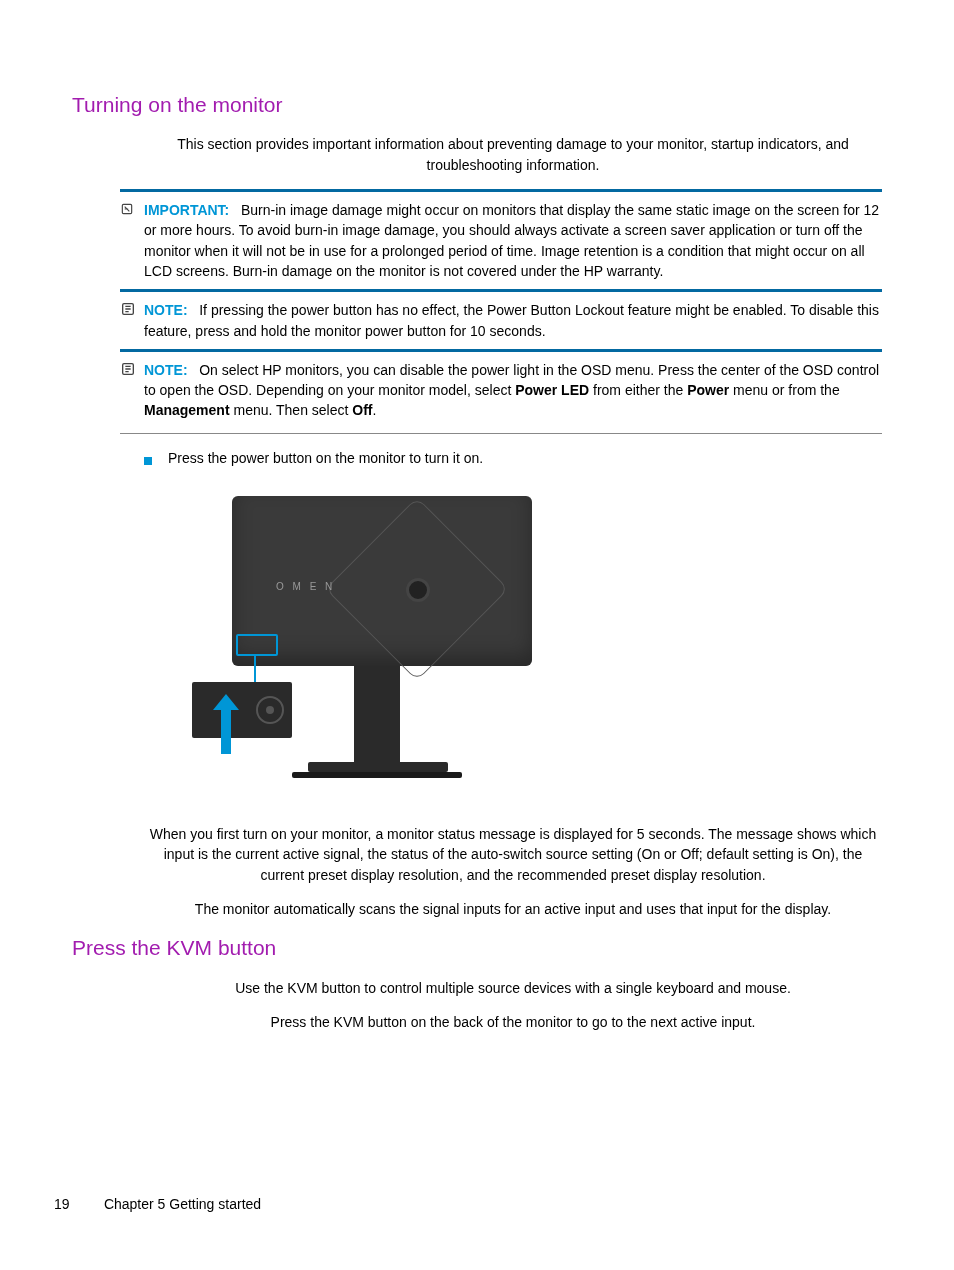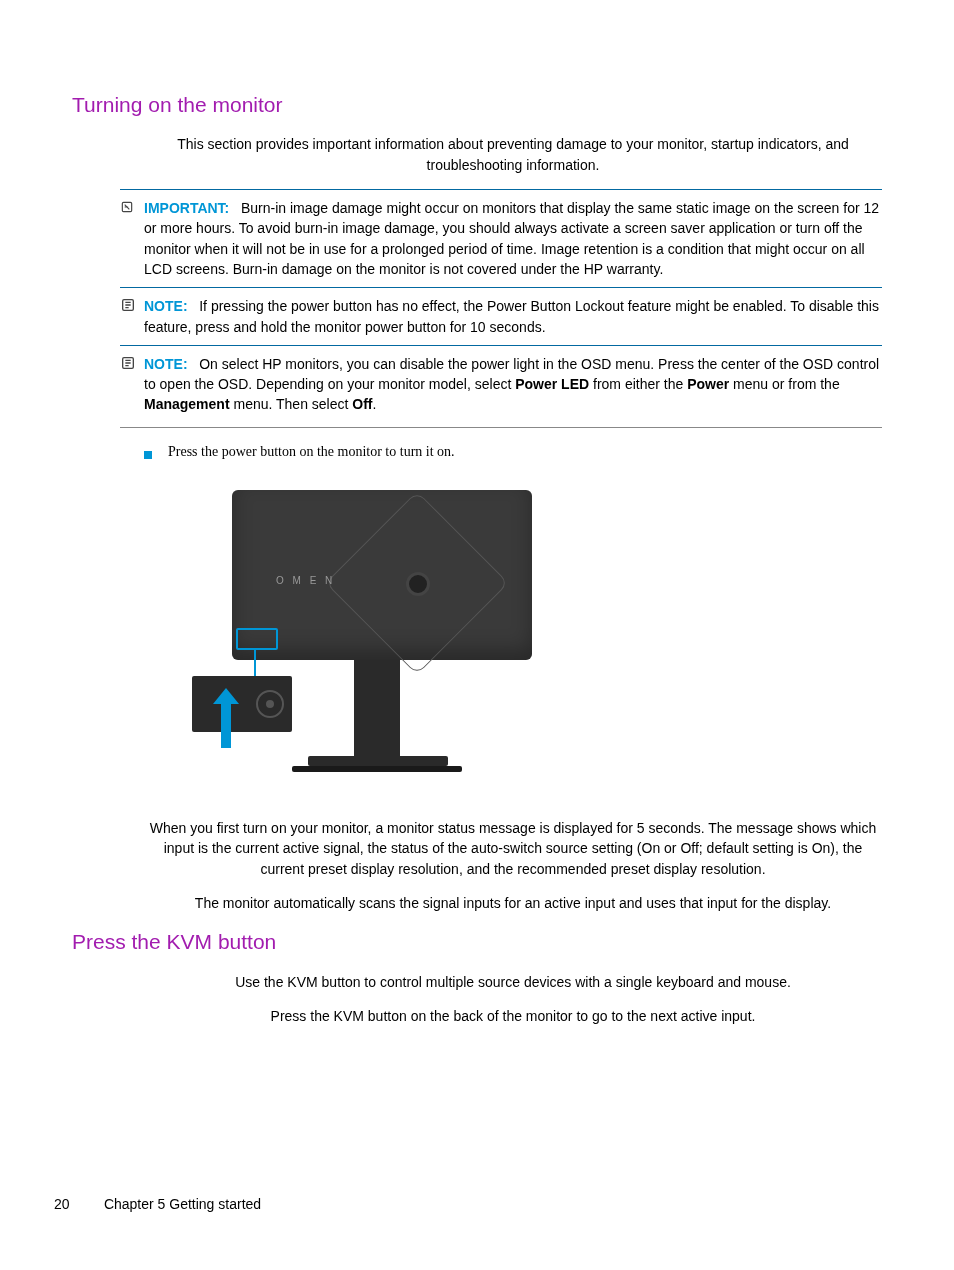--- a/index.html
+++ b/index.html
@@ -24,21 +24,21 @@
   .body-indent {
     margin-left: 72px;
     margin-right: 0;
   }
   .para {
     margin-bottom: 14px;
     text-align: center;
   }
   .divider-box {
     margin-left: 48px;
-    border-top: 1px solid #0369a1;
+    border-top: 3px solid #0369a1;
     padding-top: 8px;
     margin-bottom: 2px;
   }
   .divider-box.last-in-group {
     border-bottom: 1px solid #888;
     padding-bottom: 4px;
     margin-bottom: 14px;
   }
   .callout {
     display: flex;
@@ -63,21 +63,20 @@
     font-weight: bold;
   }
   .bold { font-weight: bold; }
   .bullet-list {
     margin-left: 72px;
     margin-bottom: 14px;
   }
   .bullet-list .bullet-row {
     display: flex;
     align-items: center;
-    font-family: Liberation Serif, serif;
   }
   .bullet-list .square-bullet {
     width: 8px;
     height: 8px;
     background: #0096d6;
     margin-top: 6px;
     margin-right: 16px;
     flex-shrink: 0;
   }
   .figure {
@@ -323,15 +322,15 @@
 <p class="body-indent para">When you first turn on your monitor, a monitor status message is displayed for 5 seconds. The message shows which input is the current active signal, the status of the auto-switch source setting (On or Off; default setting is On), the current preset display resolution, and the recommended preset display resolution.</p>
 
 <p class="body-indent para">The monitor automatically scans the signal inputs for an active input and uses that input for the display.</p>
 
 <h2 class="section-heading">Press the KVM button</h2>
 
 <p class="body-indent para">Use the KVM button to control multiple source devices with a single keyboard and mouse.</p>
 <p class="body-indent para">Press the KVM button on the back of the monitor to go to the next active input.</p>
 
 <div class="footer">
-  <span class="pagenum">20</span>
+  <span class="pagenum">19</span>
   <span>Chapter 5  Getting started</span>
 </div>
 
 </body></html>

